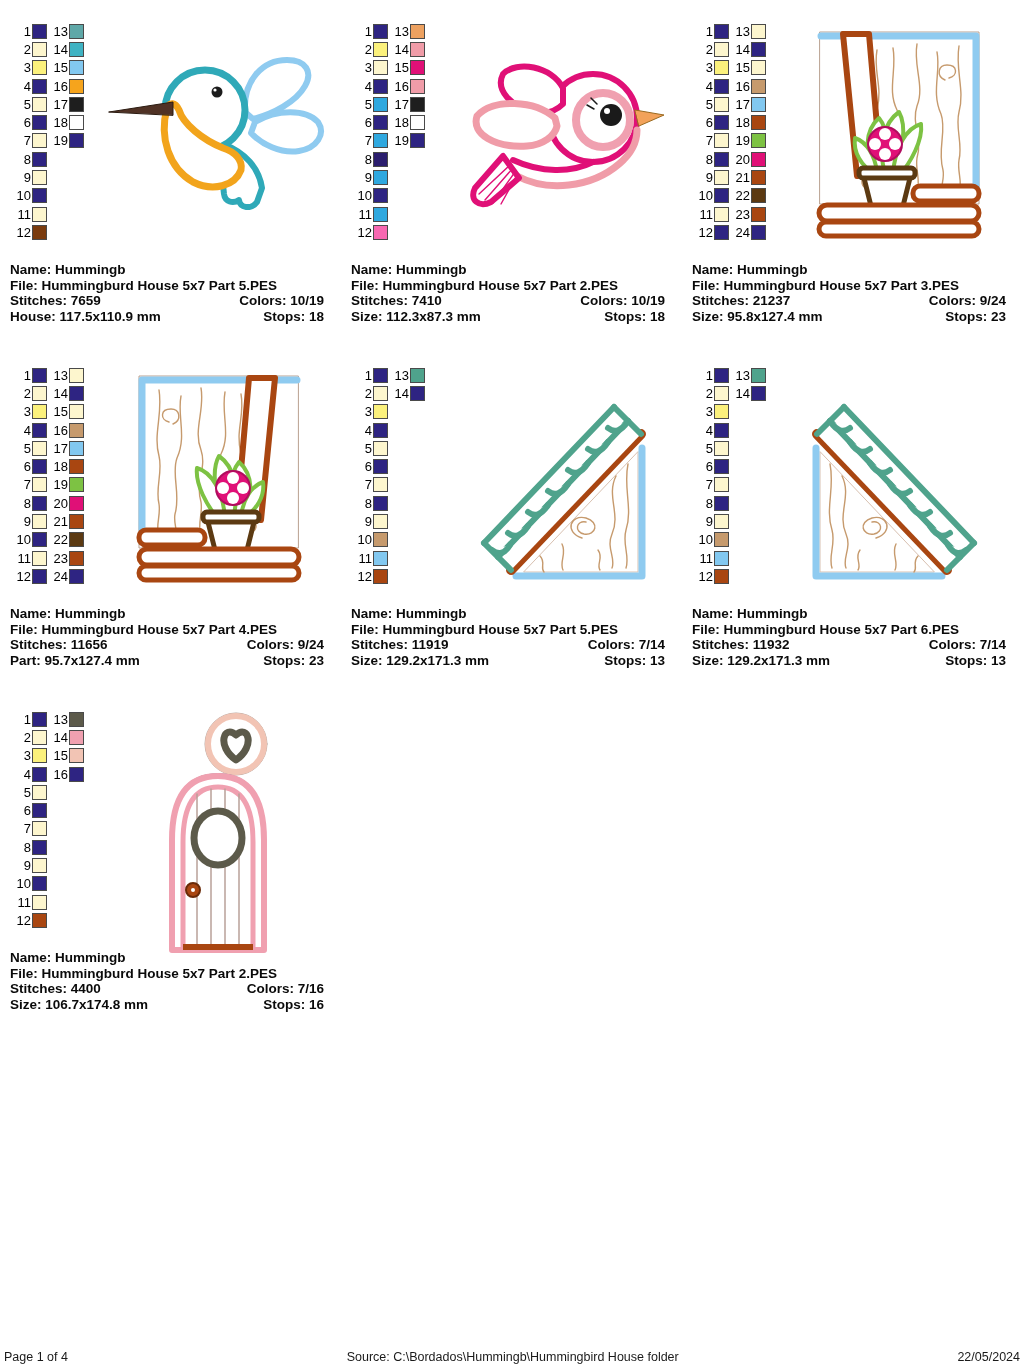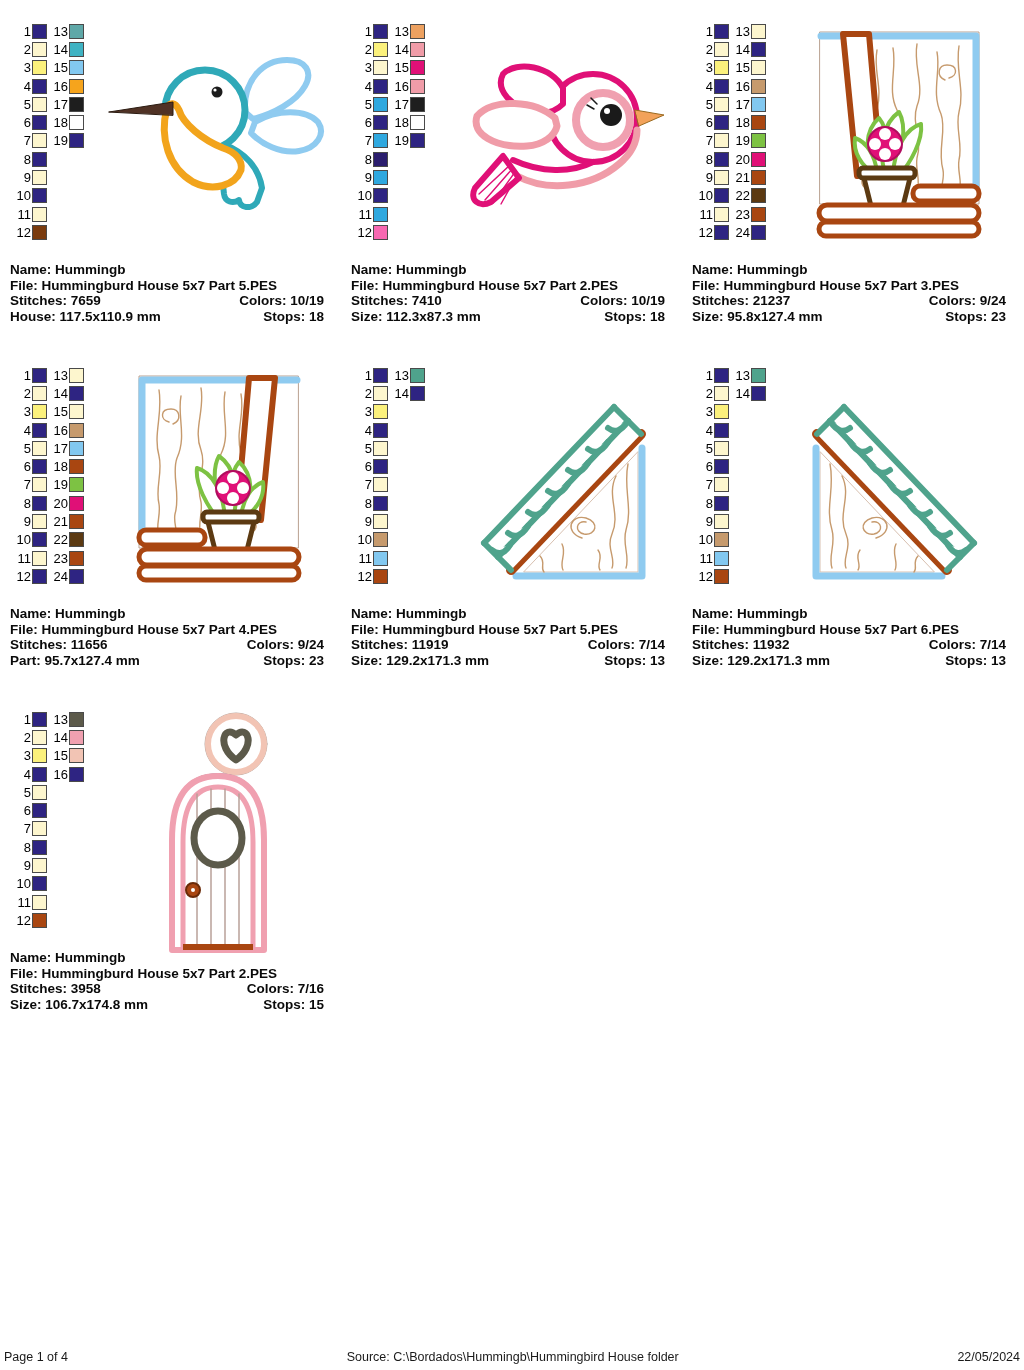--- a/index.html
+++ b/index.html
@@ -781,26 +781,26 @@
       <circle cx="35" cy="180" r="2" fill="#ffffff" stroke="none"></circle>
       <rect x="25" y="234" width="70" height="6" fill="#A94611" stroke="none"></rect>
     </g>
   </svg>
         </div>
     </div>
     <div class="meta">
       <div class="mline">Name: Hummingb</div>
       <div class="mline">File: Hummingburd House 5x7 Part 2.PES</div>
       <div class="mline split">
-        <span>Stitches: 3958</span>
+        <span>Stitches: 4400</span>
         <span>Colors: 7/16</span>
       </div>
       <div class="mline split">
         <span>Size: 106.7x174.8 mm</span>
-        <span>Stops: 15</span>
+        <span>Stops: 16</span>
       </div>
     </div>
   </div>
 </div>
 
 <div class="footer">
   <span>Page 1 of 4</span>
   <span>Source: C:\Bordados\Hummingb\Hummingbird House folder</span>
   <span>22/05/2024</span>
 </div>

